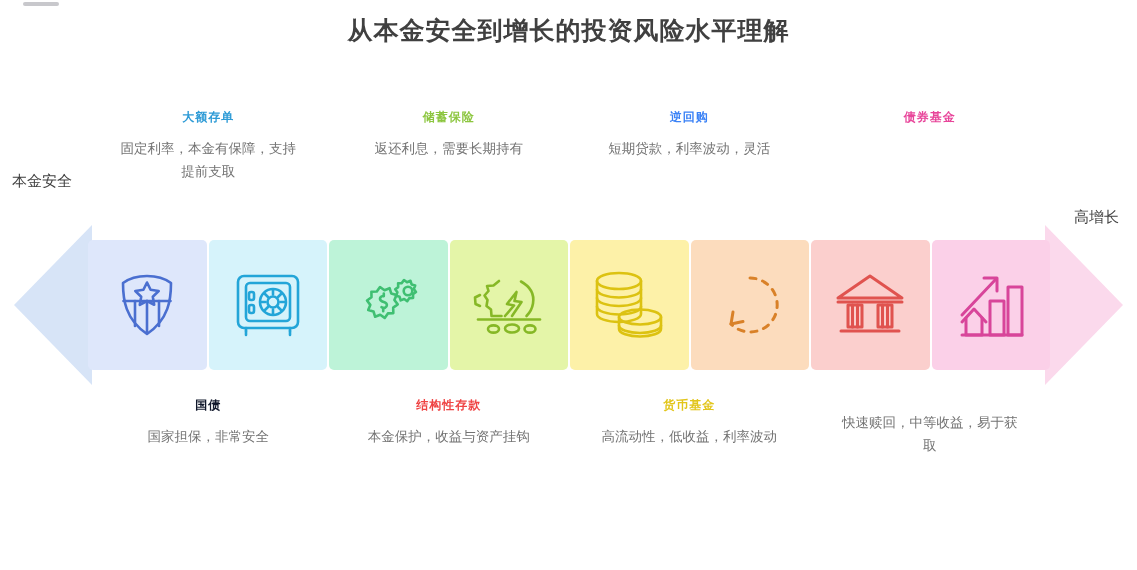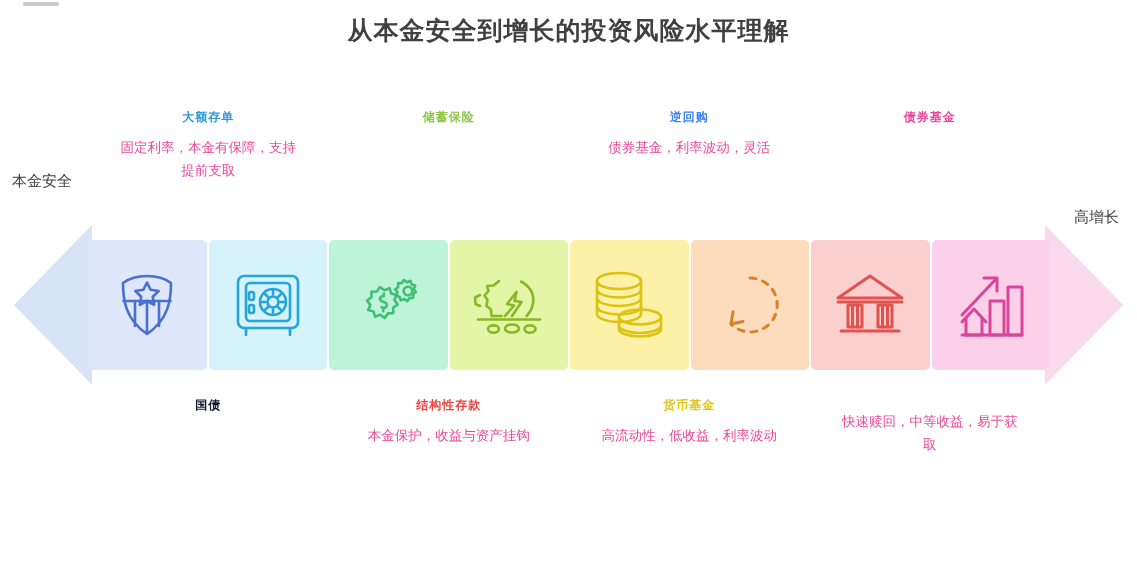--- a/index.html
+++ b/index.html
@@ -111,22 +111,22 @@
     font-size: 12px;
     font-weight: bold;
     letter-spacing: 1px;
     font-family: "DejaVu Sans", "Liberation Sans", sans-serif;
     line-height: 1.2;
   }
   .callout .c-desc {
     margin-top: 14px;
     font-size: 13.5px;
     line-height: 1.7;
-    color: #ec4899;
-    font-family: Liberation Mono, monospace;
+    color: #737373;
+    font-family: Liberation Sans, sans-serif;
     padding: 0 8px;
   }
   .callout.top    { top: 110px; }
   .callout.bottom { top: 398px; }
 </style>
 </head>
 <body>
 
 <div id="stage">
 
@@ -247,30 +247,32 @@
       </div>
   </div>
 
   <div id="callouts">
       <div class="callout top" style="left: 108.25px;">
         <div class="c-title" style="color: rgb(46, 155, 214);">大额存单</div>
         <div class="c-desc">固定利率，本金有保障，支持提前支取</div>
       </div>
       <div class="callout top" style="left: 348.75px;">
         <div class="c-title" style="color: rgb(140, 198, 63);">储蓄保险</div>
+        <div class="c-desc">返还利息，需要长期持有</div>
       </div>
       <div class="callout top" style="left: 589.25px;">
         <div class="c-title" style="color: #3b82f6;">逆回购</div>
-        <div class="c-desc">债券基金，利率波动，灵活</div>
+        <div class="c-desc">短期贷款，利率波动，灵活</div>
       </div>
       <div class="callout top" style="left: 829.75px;">
         <div class="c-title" style="color: rgb(232, 69, 154);">债券基金</div>
       </div>
       <div class="callout bottom" style="left: 108.25px;">
         <div class="c-title" style="color: #0f172a;">国债</div>
+        <div class="c-desc">国家担保，非常安全</div>
       </div>
       <div class="callout bottom" style="left: 348.75px;">
         <div class="c-title" style="color: #ef4444;">结构性存款</div>
         <div class="c-desc">本金保护，收益与资产挂钩</div>
       </div>
       <div class="callout bottom" style="left: 589.25px;">
         <div class="c-title" style="color: rgb(226, 197, 26);">货币基金</div>
         <div class="c-desc">高流动性，低收益，利率波动</div>
       </div>
       <div class="callout bottom" style="left: 829.75px;">

